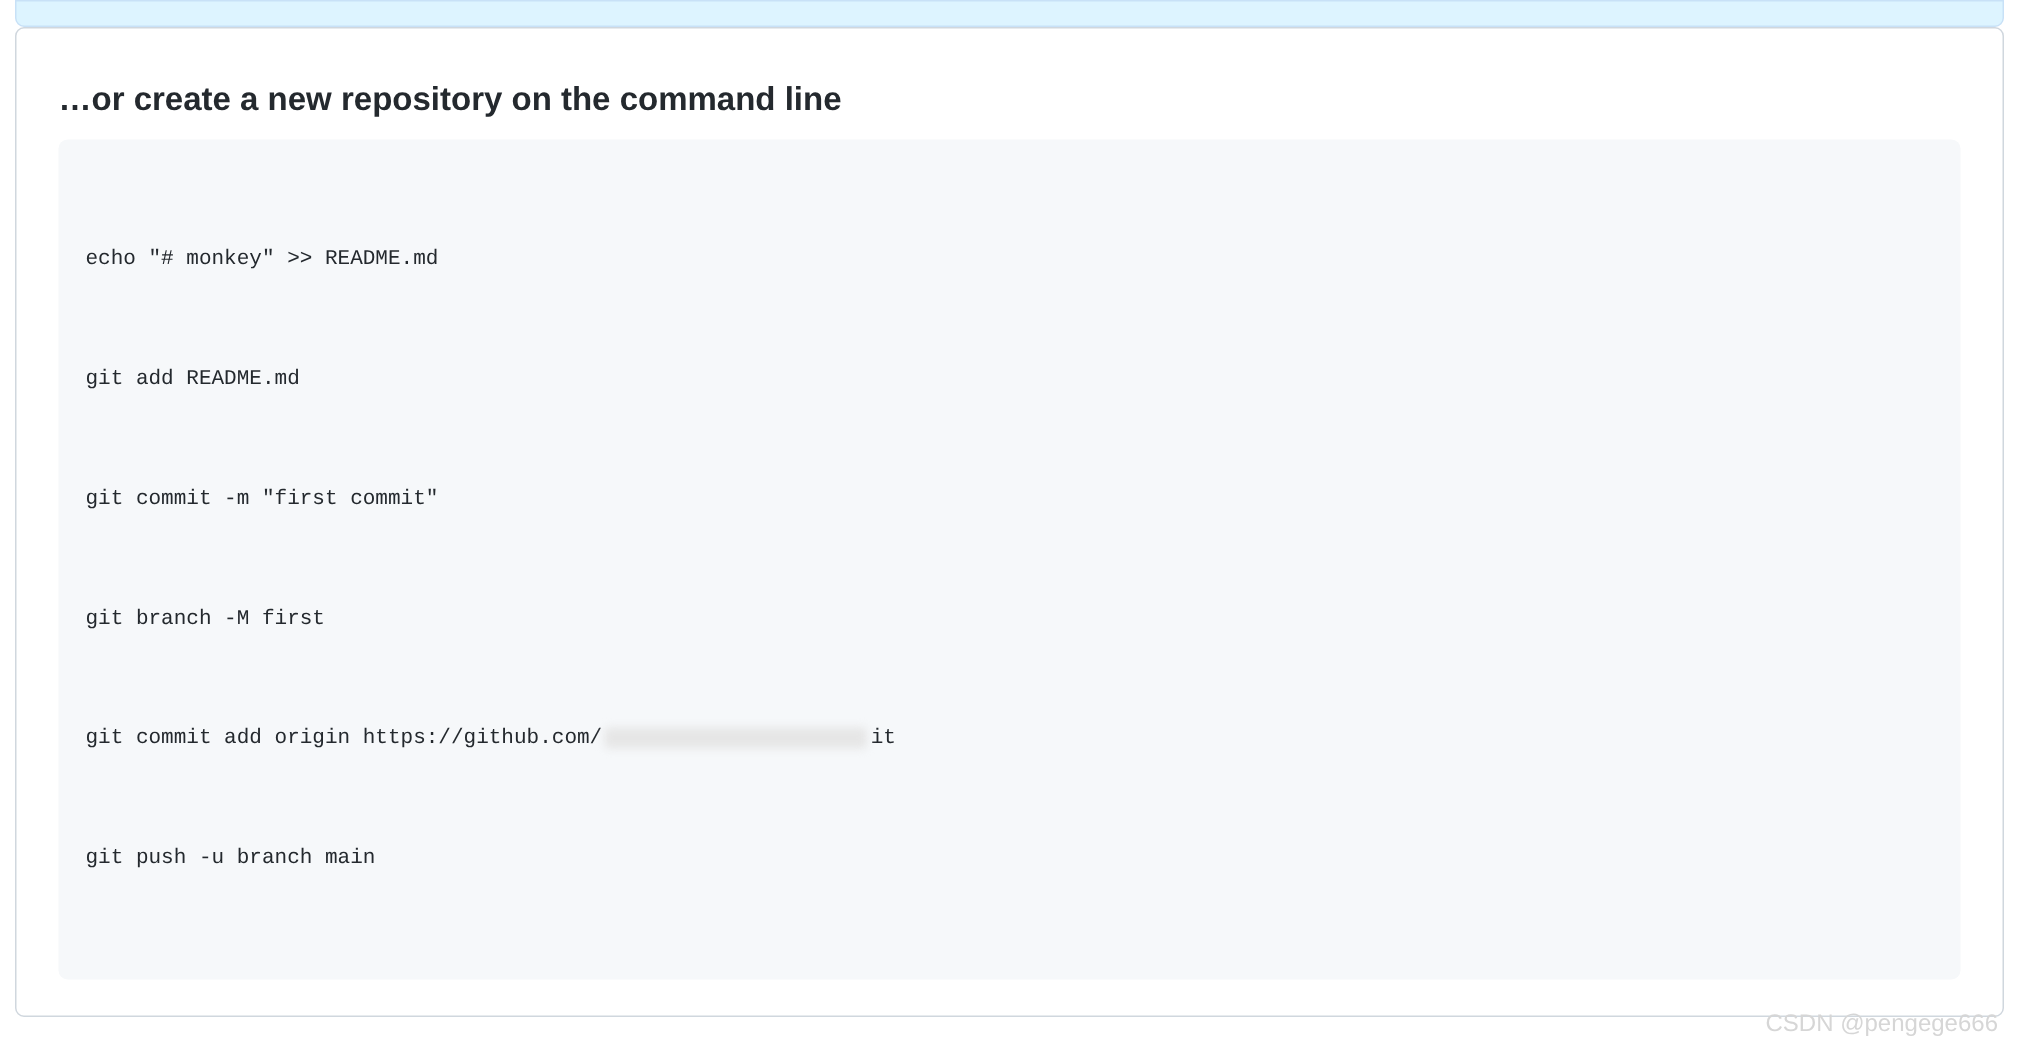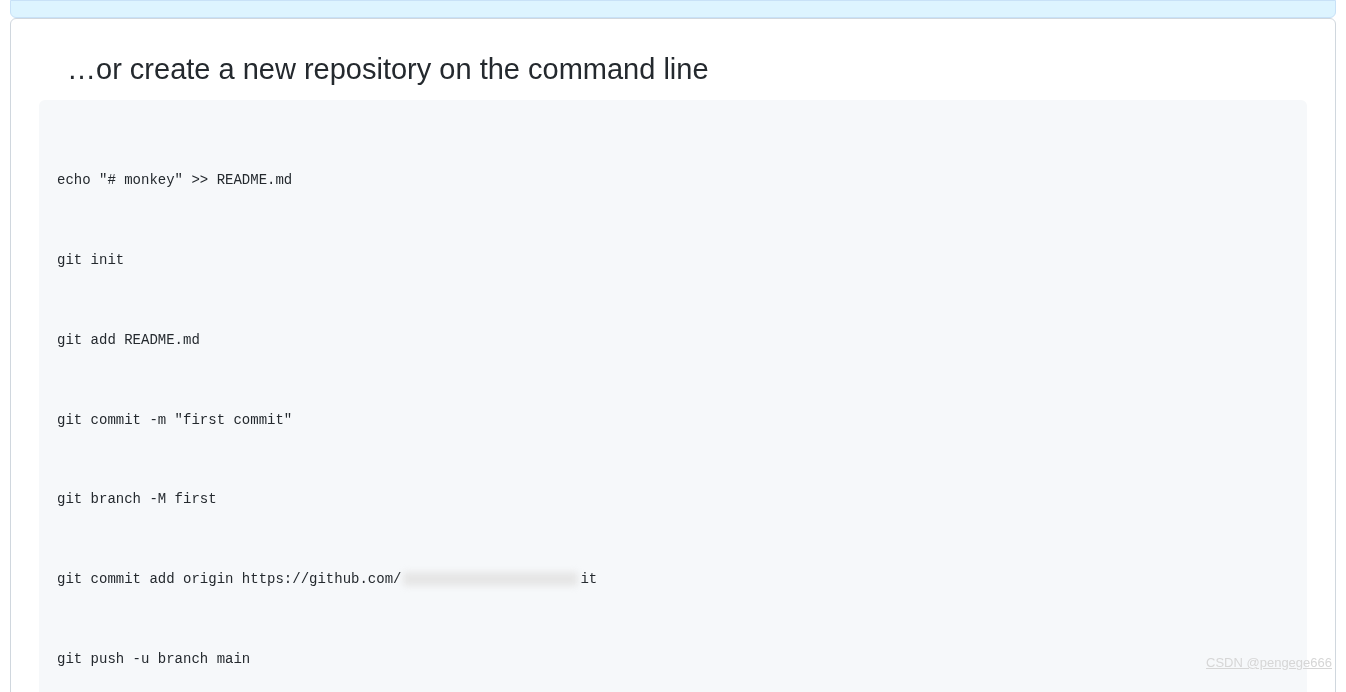--- a/index.html
+++ b/index.html
@@ -31,25 +31,24 @@
       background: #fff;
     }
     .section {
       padding: 24px 28px;
       border-bottom: 1px solid #d0d7de;
     }
     .section:last-child {
       border-bottom: none;
     }
     .section h2 {
-      font-size: 29px;
-      font-weight: 400;
+      font-size: 22px;
+      font-weight: 700;
       color: #24292e;
       margin-bottom: 14px;
-      margin-left: 28px;
     }
     .code-block {
       background: #f6f8fa;
       border-radius: 6px;
       padding: 14px 18px;
       font-family: ui-monospace, SFMono-Regular, "SF Mono", Consolas, "Liberation Mono", Menlo, monospace;
       font-size: 14px;
       line-height: 1.9;
       color: #24292e;
       white-space: pre;
@@ -65,43 +64,41 @@
       filter: blur(3px);
       color: transparent;
       border-radius: 3px;
       height: 14px;
       vertical-align: middle;
       margin: 0 2px;
     }
     .blur1 { width: 175px; }
     .watermark {
       position: absolute;
-      bottom: 22px;
+      bottom: 0;
       right: 14px;
-      font-size: 13px;
+      font-size: 16px;
       color: #d6d6d6;
       font-family: sans-serif;
-      text-decoration: underline;
     }
     .first-section {
       padding-top: 34px;
     }
   </style>
 </head>
 <body>
 
 <div class="top-banner"></div>
 
 <div class="main-container">
 
   <div class="section first-section">
     <h2>…or create a new repository on the command line</h2>
     <div class="code-block">
       <span class="code-line">echo "# monkey" &gt;&gt; README.md</span>
-      <span class="code-line">git init</span>
       <span class="code-line">git add README.md</span>
       <span class="code-line">git commit -m "first commit"</span>
       <span class="code-line">git branch -M first</span>
       <span class="code-line"><span>git commit add origin https://github.com/</span><span class="blur-span blur1"></span><span>it</span></span>
       <span class="code-line">git push -u branch main</span>
     </div>
   </div>
 
 </div>
 

